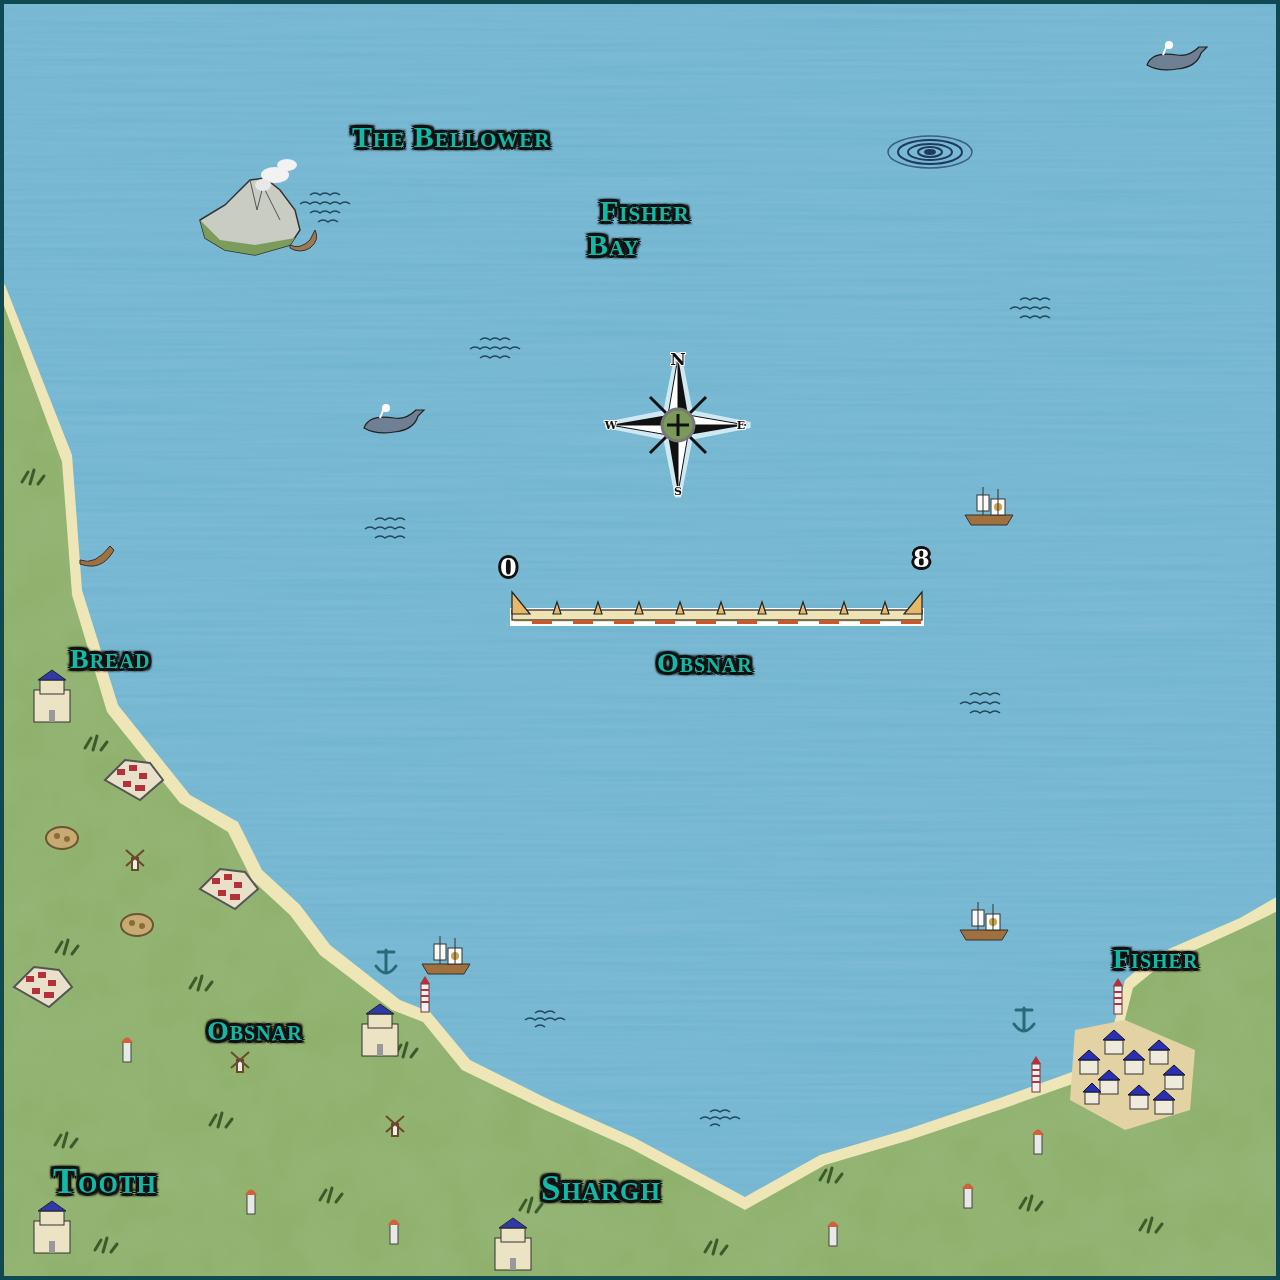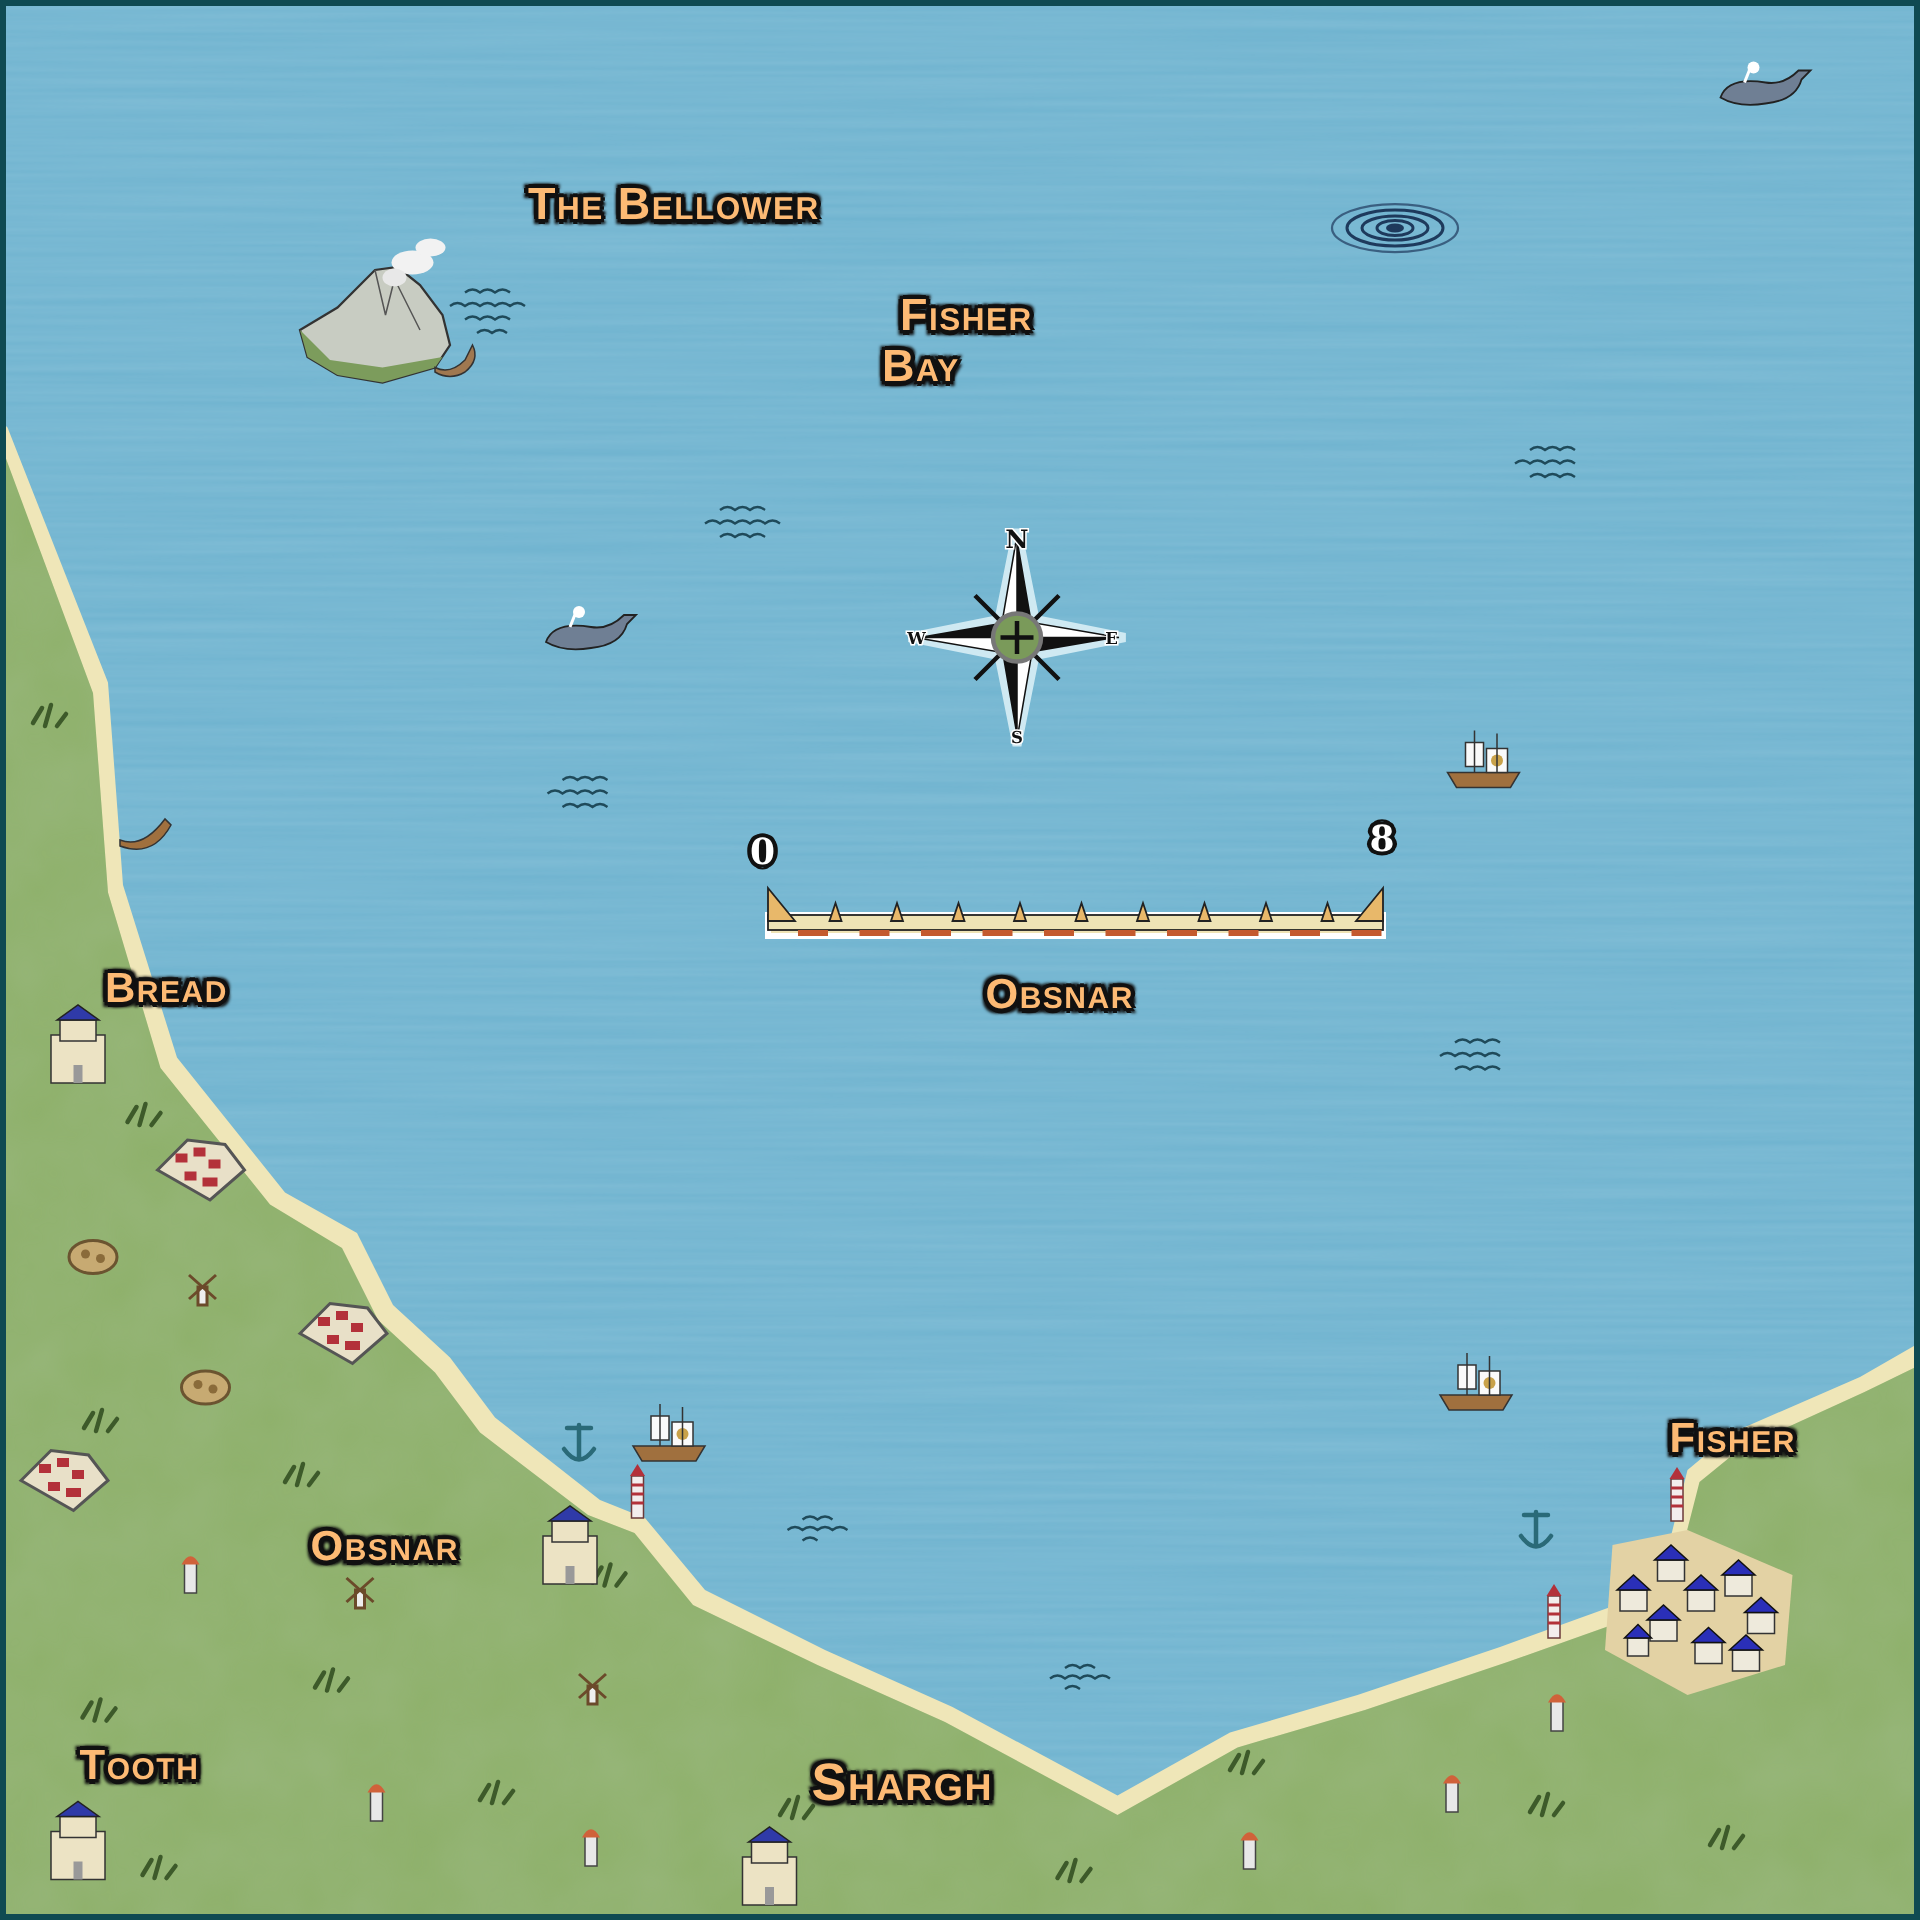--- a/index.html
+++ b/index.html
@@ -1,19 +1,19 @@
 <!DOCTYPE html>
 <html><head>
 <meta charset="utf-8">
 <style>
   html,body{margin:0;padding:0;background:#0f4a52;}
   body{width:1280px;height:1280px;overflow:hidden;position:relative;font-family:"DejaVu Serif","Liberation Serif",serif;}
   .map{position:absolute;left:0;top:0;width:1280px;height:1280px;}
   .frame{position:absolute;left:0;top:0;width:1272px;height:1272px;border:4px solid #0f4a52;pointer-events:none;}
-  .label{position:absolute;color:#fdba74;font-family:Liberation Sans, sans-serif;font-weight:bold;letter-spacing:1px;white-space:nowrap;
+  .label{position:absolute;color:#14b8a6;font-family:Liberation Serif, serif;font-weight:bold;letter-spacing:1px;white-space:nowrap;
     text-shadow:
       -2px -2px 0 #111,2px -2px 0 #111,-2px 2px 0 #111,2px 2px 0 #111,
       0 -3px 0 #111,0 3px 0 #111,-3px 0 0 #111,3px 0 0 #111,
       -3px -3px 2px #111,3px 3px 2px #111,-3px 3px 2px #111,3px -3px 2px #111;
     font-variant:small-caps;line-height:1;}
   .label.center{text-align:center;}
   .num{position:absolute;color:#fff;font-weight:bold;font-size:24px;font-family:"DejaVu Serif","Liberation Serif",serif;
     text-shadow:-2px -2px 0 #111,2px -2px 0 #111,-2px 2px 0 #111,2px 2px 0 #111,0 -3px 0 #111,0 3px 0 #111,-3px 0 0 #111,3px 0 0 #111;}
   .compass-letter{font-family:"DejaVu Serif","Liberation Serif",serif;font-weight:bold;fill:#111;stroke:#fff;stroke-width:2px;paint-order:stroke;}
 </style>
@@ -337,21 +337,21 @@
     </g>
   </svg>
 
   
   <div class="label" style="left:352px;top:122px;font-size:30px;">The Bellower</div>
   <div class="label center" style="left:600px;top:196px;font-size:30px;">Fisher</div>
   <div class="label center" style="left:588px;top:230px;font-size:30px;">Bay</div>
 
   <div class="label" style="left:70px;top:645px;font-size:28px;">Bread</div>
   <div class="label" style="left:207px;top:981px;font-size:28px;margin-top:36px;">Obsnar</div>
-  <div class="label" style="left:53px;top:1163px;font-size:28px;">Tooth</div>
+  <div class="label" style="left:53px;top:1163px;font-size:36px;">Tooth</div>
   <div class="label" style="left:541px;top:1171px;font-size:35px;">Shargh</div>
   <div class="label" style="left:1113px;top:945px;font-size:28px;">Fisher</div>
 
   <div class="num" style="left:500px;top:553px;">0</div>
   <div class="num" style="left:913px;top:544px;">8</div>
   <div class="label" style="left:657px;top:649px;font-size:28px;">Obsnar</div>
 
   <div class="frame"></div>
 </div>
 

